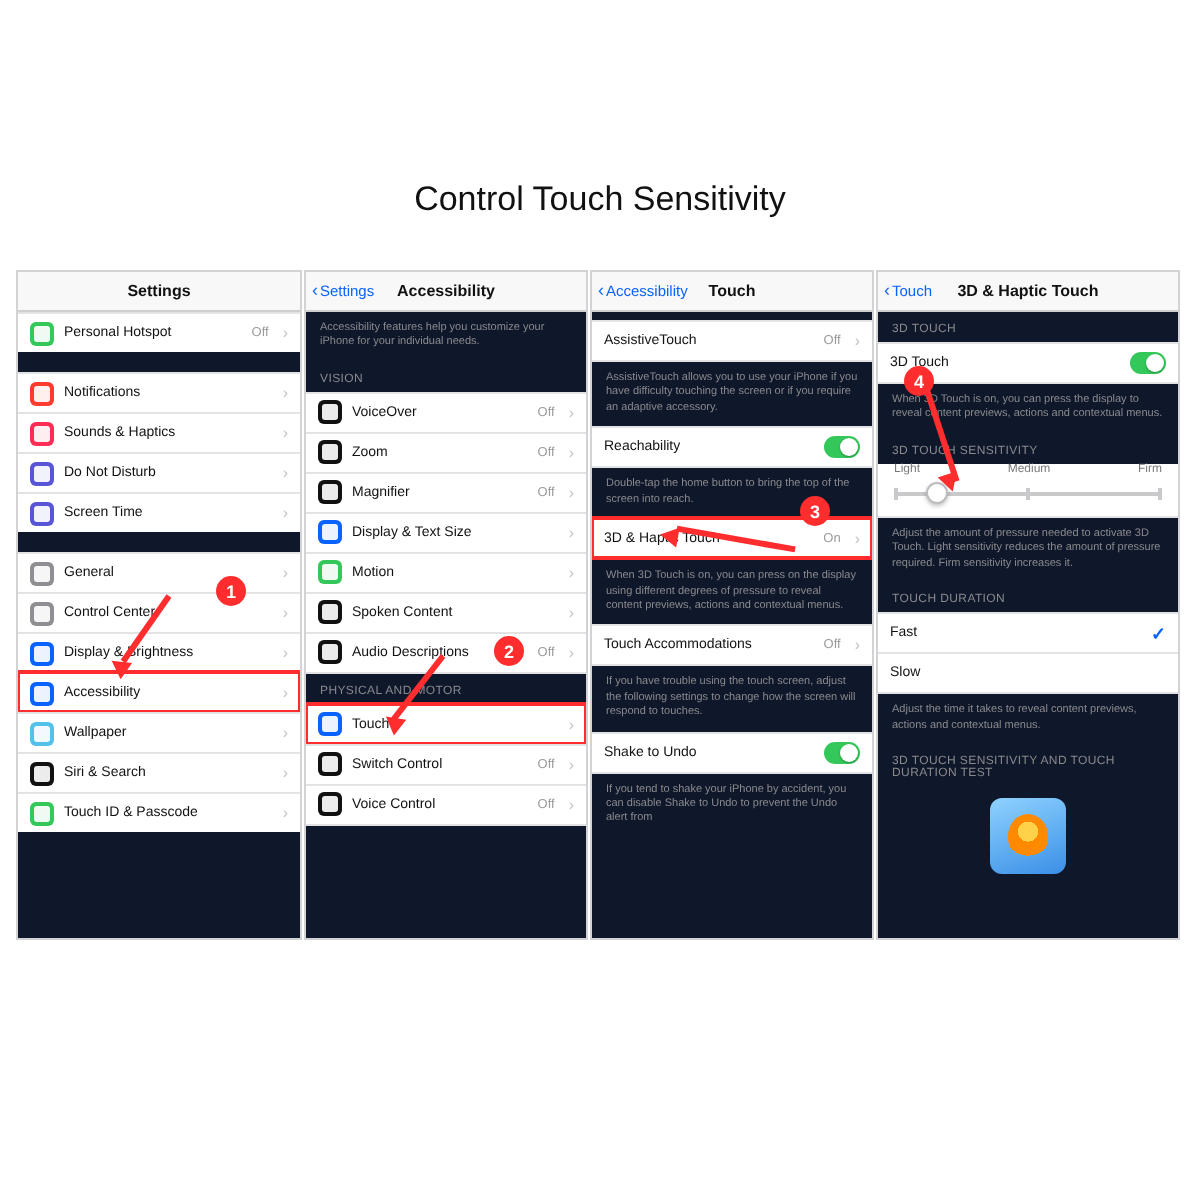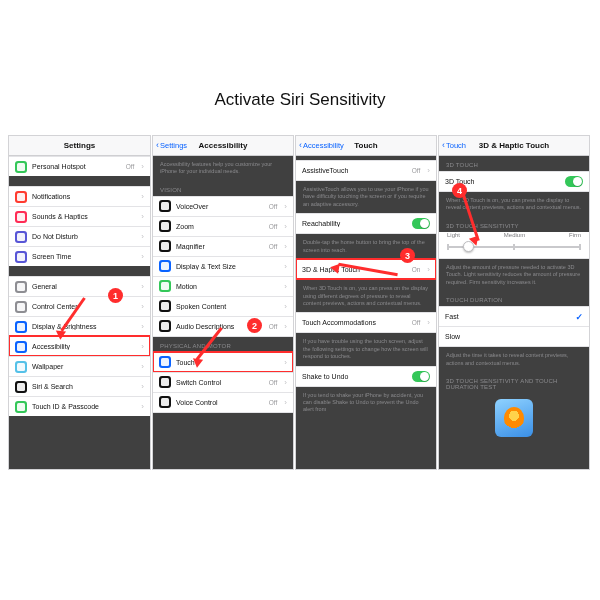--- a/index.html
+++ b/index.html
@@ -1,19 +1,19 @@
 <!DOCTYPE html>
 <html><head>
 <meta charset="utf-8">
 <style>
   * { box-sizing: border-box; margin: 0; padding: 0; }
   html, body { width: 600px; height: 600px; font-family: -apple-system, "Helvetica Neue", Arial, sans-serif; background:#fff; }
   .canvas { position:relative; width:600px; height:600px; overflow:hidden; }
   .title { position:absolute; left:0; right:0; top:90px; text-align:center; font-size:17px; font-weight:400; color:#111; }
-  .panel { position:absolute; top:135px; bottom:130px; background:#404040; border:0.5px solid #d3d3d6; overflow:hidden; }
+  .panel { position:absolute; top:135px; bottom:130px; background:#0f172a; border:0.5px solid #d3d3d6; overflow:hidden; }
   .panel.p1 { left:8px;  width:143px; }
   .panel.p2 { left:152px; width:142px; }
   .panel.p3 { left:295px; width:142px; }
   .panel.p4 { left:438px; width:152px; }
   .header { height:20px; background:#f8f8f9; border-bottom:0.5px solid #cfcfd2; display:flex; align-items:center; justify-content:center; position:relative; font-size:8px; font-weight:600; color:#111; }
   .back { position:absolute; left:3px; top:0; bottom:0; display:flex; align-items:center; color:#0a63ff; font-size:7.5px; font-weight:400; gap:1px; }
   .back .chev { font-size:9px; line-height:1; }
   .subtext { font-size:5.5px; color:#8a8a8d; padding:5px 7px; line-height:1.35; }
   .section-label { font-size:6px; color:#8a8a8d; padding:6px 7px 3px; text-transform:uppercase; letter-spacing:0.2px; }
   .row { height:20px; background:#fff; border-top:0.5px solid #e3e3e6; display:flex; align-items:center; padding:0 6px; gap:5px; position:relative; }
@@ -41,21 +41,21 @@
   .badge { position:absolute; width:15px; height:15px; border-radius:50%; background:#ff2d2d; color:#fff; font-size:9px; font-weight:700; display:flex; align-items:center; justify-content:center; z-index:20; }
   
   .arrow { position:absolute; z-index:19; }
   .arrow .shaft { position:absolute; background:#ff2d2d; }
   .arrow .head { position:absolute; width:0; height:0; border-style:solid; }
 </style>
 </head>
 <body>
 <div class="canvas">
 
-<div class="title">Activate Siri Sensitivity</div>
+<div class="title">Control Touch Sensitivity</div>
 
 <div class="panel p1">
   <div class="header">Settings</div>
   <div id="p1rows">
         <div class="row">
           <span class="icon" style="background: rgb(52, 199, 89);"></span>
           <span class="lbl">Personal Hotspot</span>
           <span class="off">Off</span>
           <span class="chevr">›</span>
         </div>

